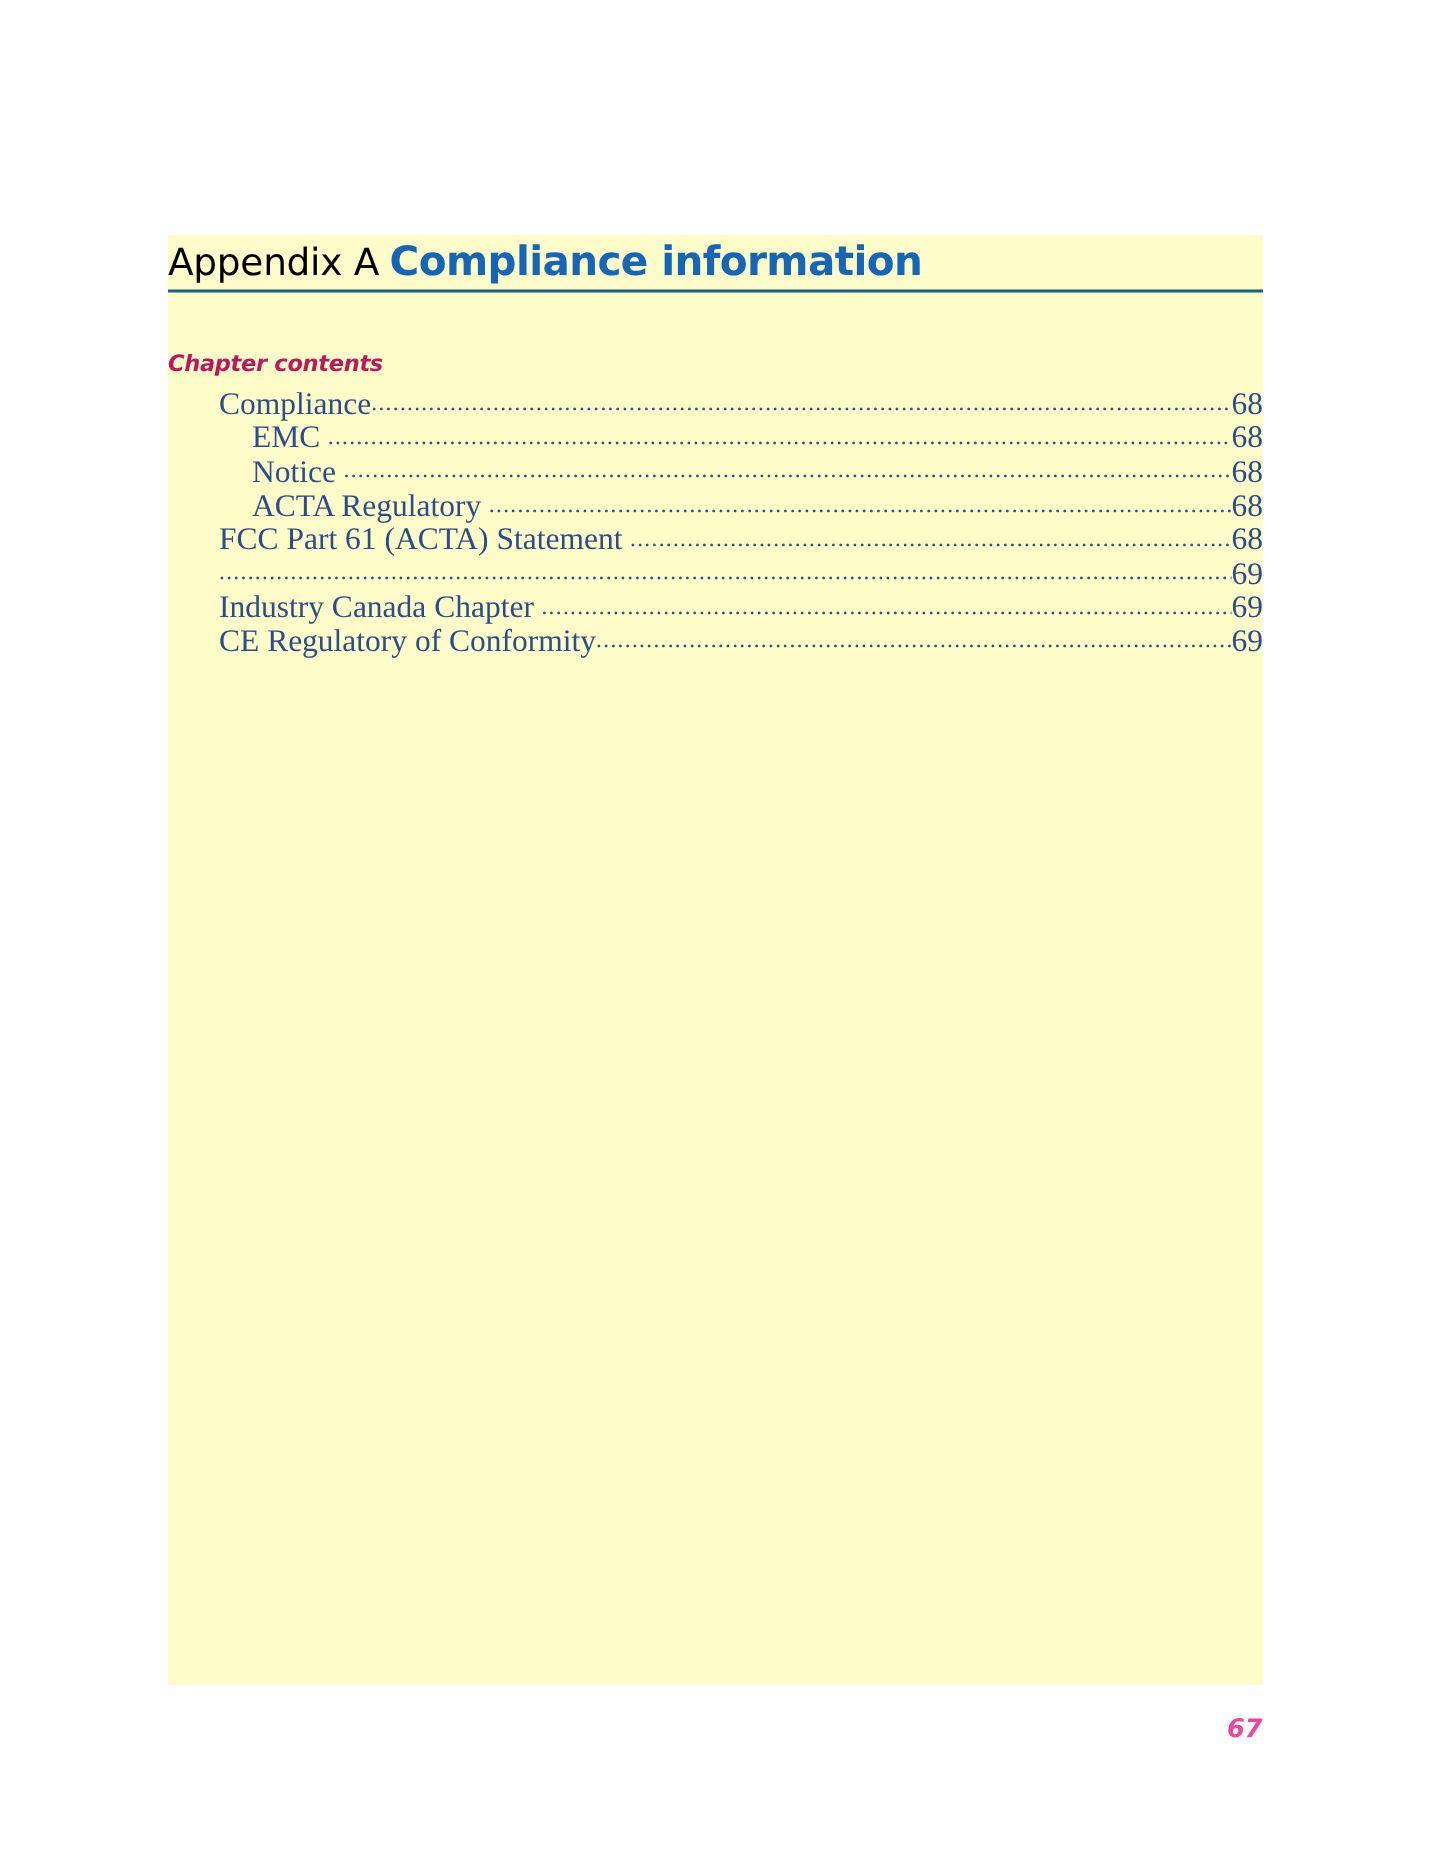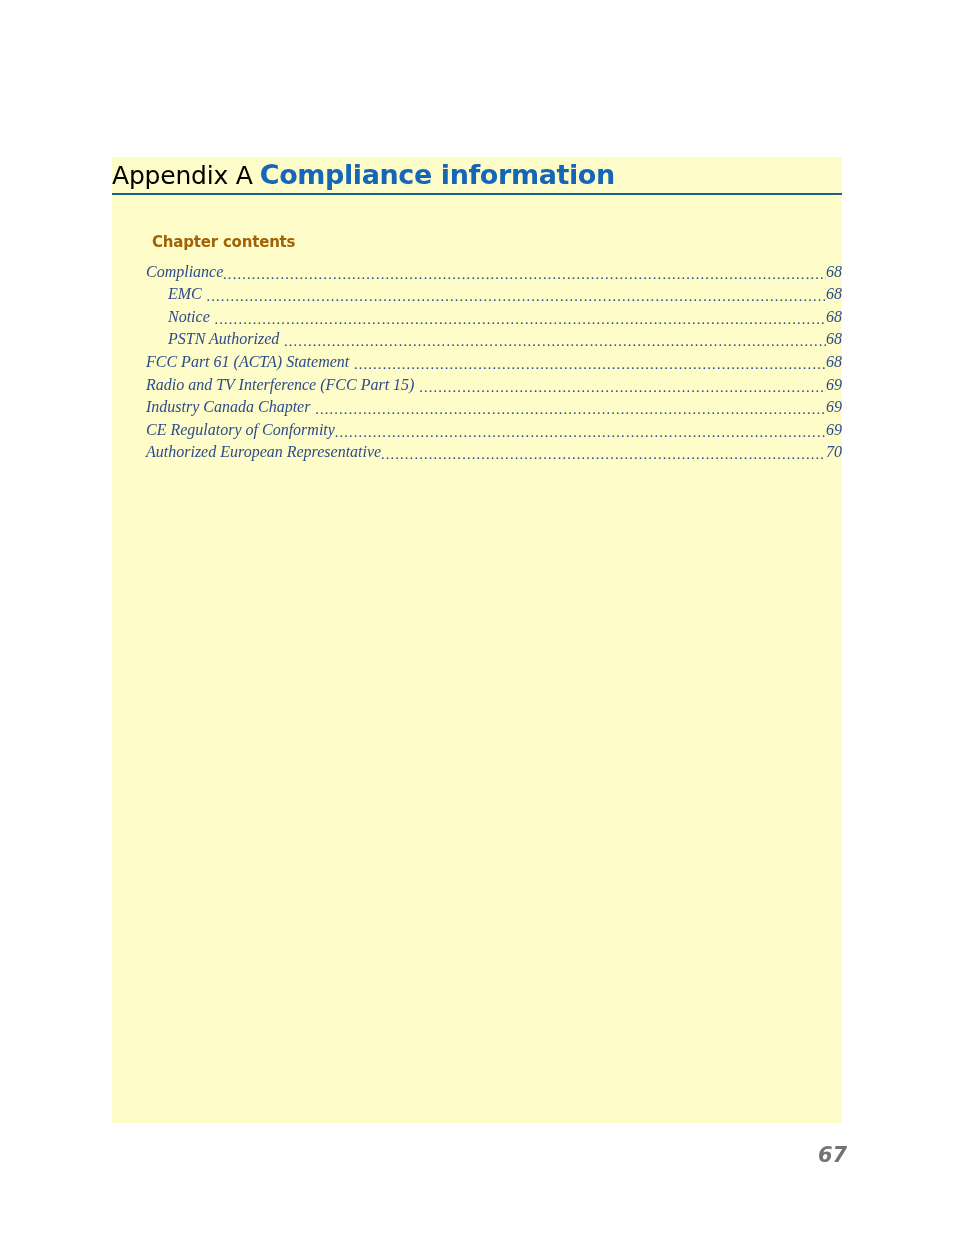--- a/index.html
+++ b/index.html
@@ -70,42 +70,41 @@
   }
 
   
   #chapter-contents-heading {
     position: absolute;
     left: 0px;
     top: 76px;
     font-family: "DejaVu Sans", sans-serif;
     font-size: 15px;
     font-weight: 700;
-    color: #a16207;
+    font-style: italic;
+    color: #be185d;
     letter-spacing: -0.2px;
     white-space: nowrap;
-    margin-left: 40px;
   }
 
   
   #toc {
     position: absolute;
     left: 34px;
     top: 101px;
     width: 696px;
   }
   .toc-row {
     display: flex;
-    align-items: flex-end;
+    align-items: center;
     height: 22.6px;
     font-family: "Liberation Serif", serif;
-    font-size: 16px;
+    font-size: 21px;
     color: #2C4C8C;
     white-space: nowrap;
-    font-style: italic;
   }
   .toc-row.level-2 {
     padding-left: 22px;
   }
   .toc-row.gap-after-label .toc-label {
     padding-right: 5px;
   }
   .toc-label {
     flex: 0 0 auto;
   }
@@ -131,24 +130,24 @@
     flex: 0 0 auto;
     text-align: right;
   }
 
   
   #footer-page-number {
     position: absolute;
     left: 818px;
     top: 1143px;
     font-family: "DejaVu Sans", sans-serif;
-    font-size: 21px;
+    font-size: 17px;
     font-weight: 700;
     font-style: italic;
-    color: #737373;
+    color: #ec4899;
   }
 </style>
 </head>
 <body>
 
 <div id="page">
 
   <div id="content-block">
 
     <div id="chapter-title">
@@ -173,53 +172,47 @@
         <span class="toc-page">68</span>
       </div>
 
       <div class="toc-row level-2 gap-after-label">
         <span class="toc-label">Notice</span>
         <span class="toc-leader"></span>
         <span class="toc-page">68</span>
       </div>
 
       <div class="toc-row level-2 gap-after-label">
-        <span class="toc-label">PSTN Authorized</span>
+        <span class="toc-label">ACTA Regulatory</span>
         <span class="toc-leader"></span>
         <span class="toc-page">68</span>
       </div>
 
       <div class="toc-row level-1 gap-after-label">
         <span class="toc-label">FCC Part 61 (ACTA) Statement</span>
         <span class="toc-leader"></span>
         <span class="toc-page">68</span>
       </div>
 
       <div class="toc-row level-1 gap-after-label">
-        <span class="toc-label">Radio and TV Interference (FCC Part 15)</span>
         <span class="toc-leader"></span>
         <span class="toc-page">69</span>
       </div>
 
       <div class="toc-row level-1 gap-after-label">
         <span class="toc-label">Industry Canada Chapter</span>
         <span class="toc-leader"></span>
         <span class="toc-page">69</span>
       </div>
 
       <div class="toc-row level-1">
         <span class="toc-label">CE Regulatory of Conformity</span>
         <span class="toc-leader"></span>
         <span class="toc-page">69</span>
       </div>
 
-      <div class="toc-row level-1">
-        <span class="toc-label">Authorized European Representative</span>
-        <span class="toc-leader"></span>
-        <span class="toc-page">70</span>
-      </div>
 
     </div>
   </div>
 
   <div id="footer-page-number">67</div>
 
 </div>
 
 </body></html>

